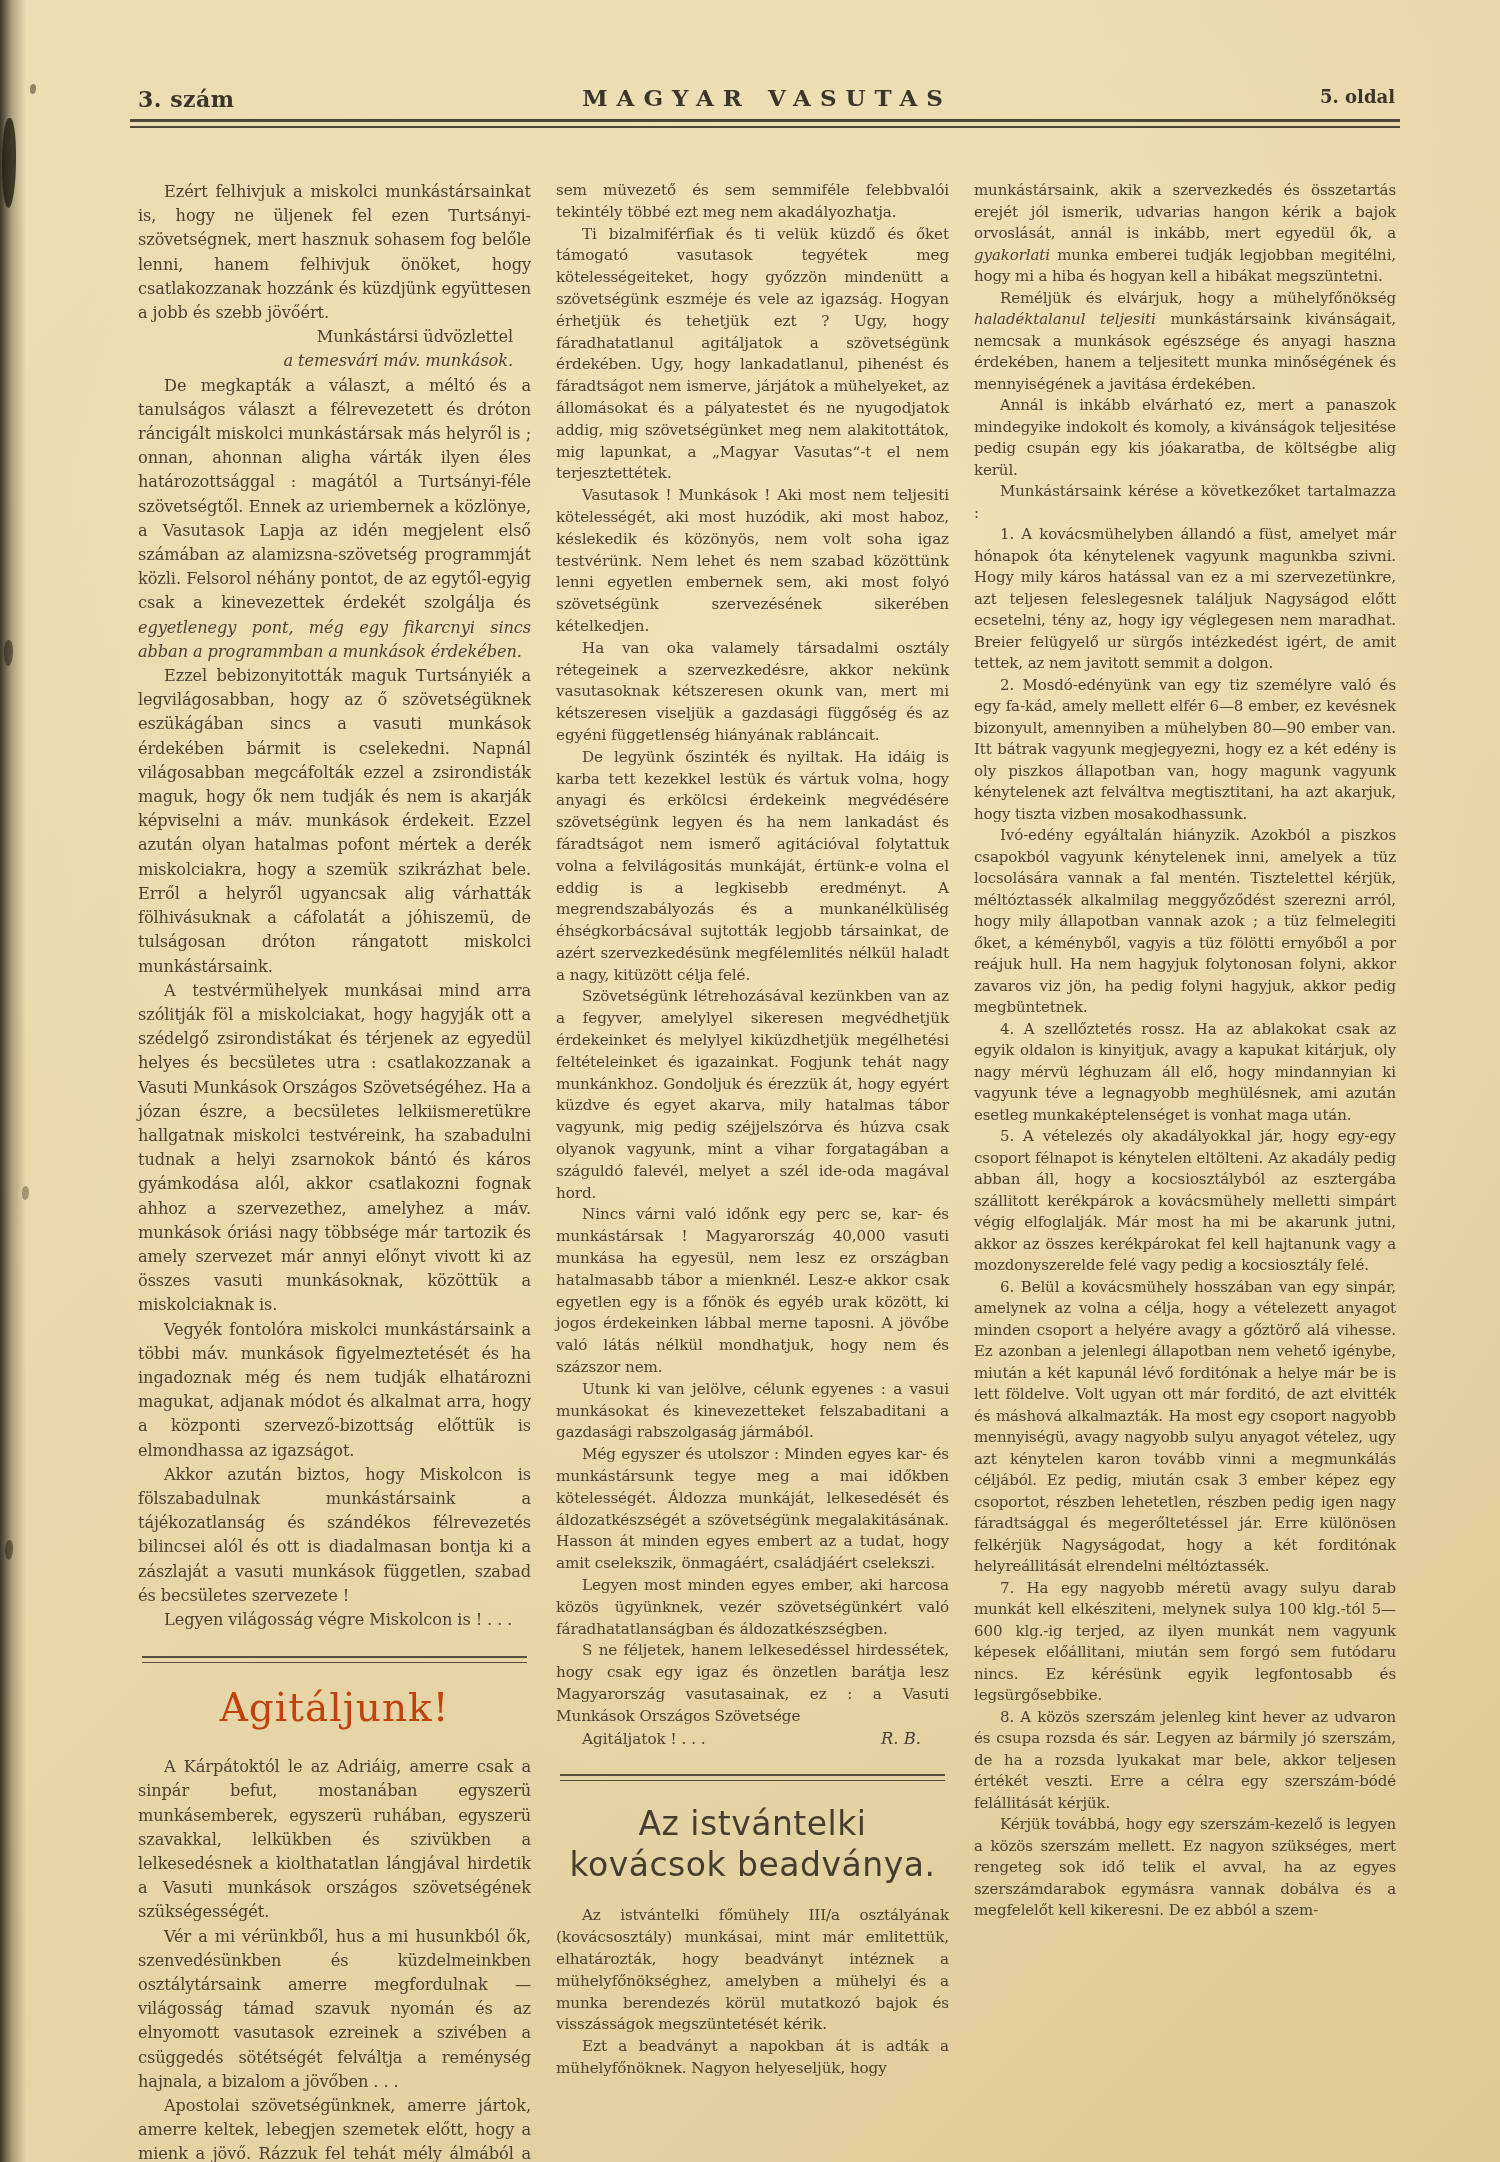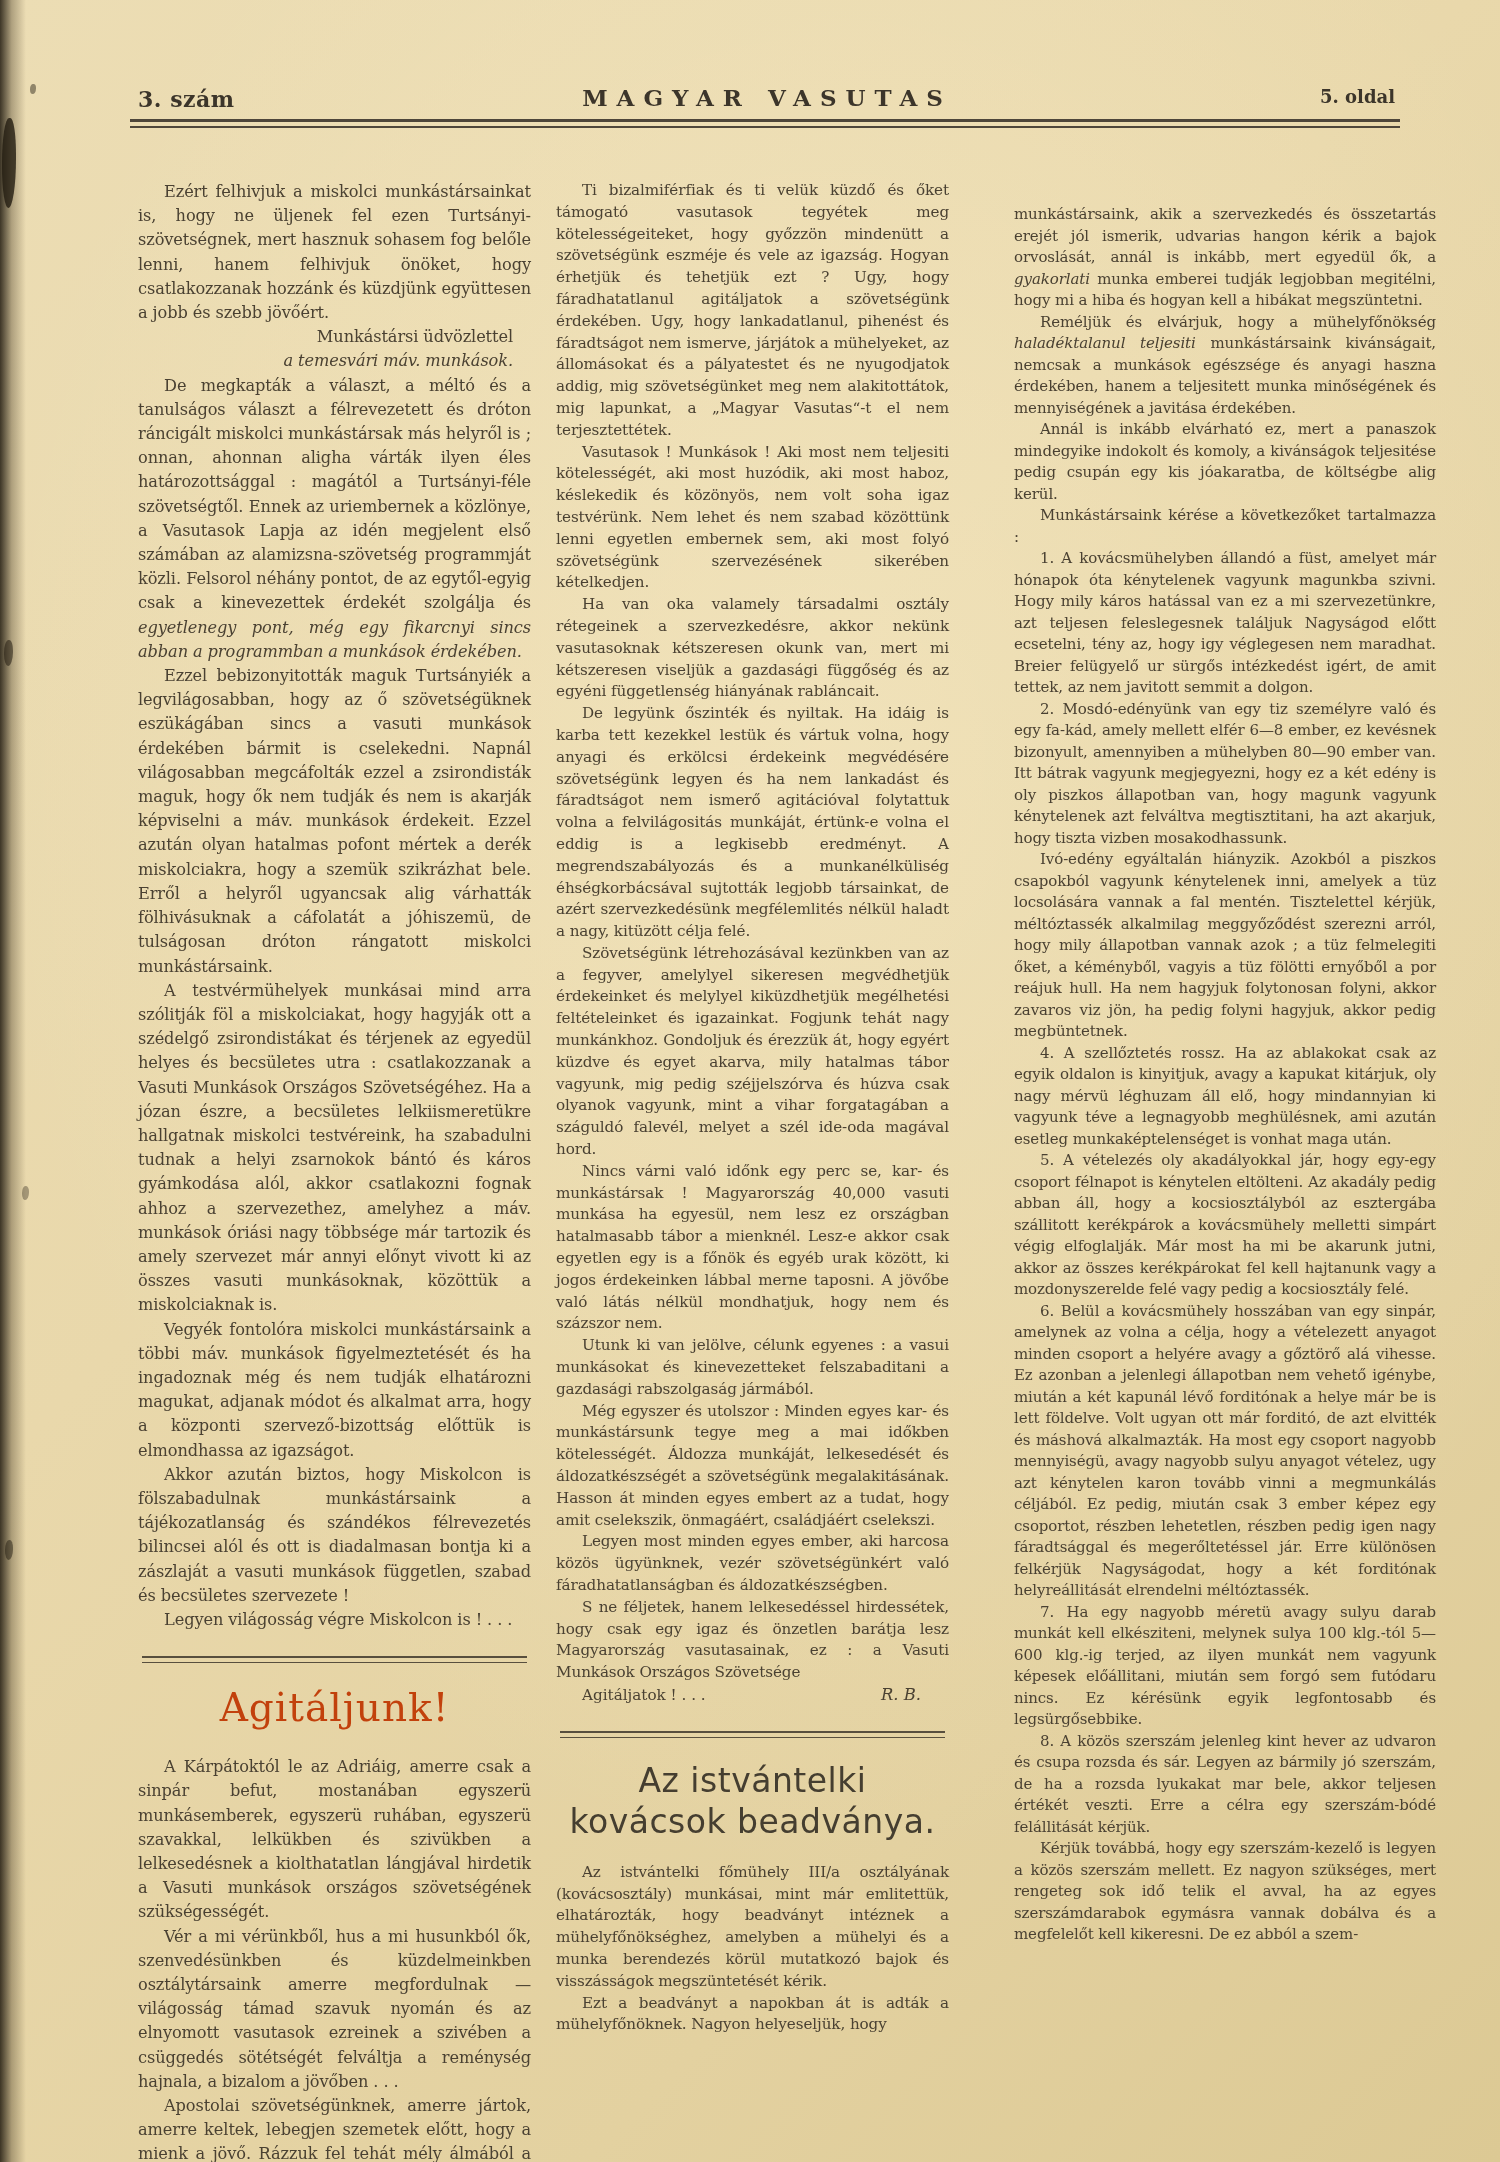--- a/index.html
+++ b/index.html
@@ -23,21 +23,21 @@
   .masthead-issue{position:absolute;left:138px;top:86px;font-size:22px;font-weight:700;letter-spacing:.5px;color:#3c352a;}
   .masthead-title{position:absolute;left:138px;width:1258px;top:84px;text-align:center;
     font-size:23px;font-weight:700;letter-spacing:9px;color:#3c352a;}
   .masthead-page{position:absolute;top:86px;left:1245px;width:150px;text-align:right;font-size:18px;font-weight:700;color:#3c352a;}
   .head-rule{position:absolute;left:130px;top:119px;width:1270px;height:4px;
     border-top:3px solid #4e463a;border-bottom:2px solid #4e463a;}
 
   .col{position:absolute;top:180px;text-align:justify;}
   .col-1{left:138px;width:393px;font-size:16.2px;line-height:24.2px;}
   .col-2{left:556px;width:393px;font-size:15.2px;line-height:21.8px;}
-  .col-3{left:1014px;width:422px;font-size:15px;line-height:21.5px;margin-top:24px;}
+  .col-3{left:974px;width:422px;font-size:15px;line-height:21.5px;}
 
   .para{margin:0;text-indent:26px;letter-spacing:-.1px;}
   .para.noindent{text-indent:0;}
   .para.right{text-align:right;text-indent:0;padding-right:18px;}
   .it{font-style:italic;}
   .bd{font-weight:400;}
   .sigrow{display:flex;justify-content:space-between;align-items:baseline;padding:0 28px 0 26px;}
   .sigrow .sig-right{font-style:italic;font-size:1.08em;}
 
   .rule{border-top:2px solid #584f3e;border-bottom:1.5px solid #584f3e;height:4px;
@@ -72,20 +72,21 @@
     <p class="para"><span>Vegyék fontolóra miskolci munkástársaink a többi máv. munkások figyelmeztetését és ha ingadoznak még és nem tudják elhatározni magukat, adjanak módot és alkalmat arra, hogy a központi szervező-bizottság előttük is elmondhassa az igazságot.</span></p>
     <p class="para"><span>Akkor azután biztos, hogy Miskolcon is fölszabadulnak munkástársaink a tájékozatlanság és szándékos félrevezetés bilincsei alól és ott is diadalmasan bontja ki a zászlaját a vasuti munkások független, szabad és becsületes szervezete !</span></p>
     <p class="para"><span>Legyen világosság végre Miskolcon is ! . . .</span></p>
     <div class="rule"></div>
     <div class="h1"><span>Agitáljunk!</span></div>
     <p class="para"><span>A Kárpátoktól le az Adriáig, amerre csak a sinpár befut, mostanában egyszerü munkásemberek, egyszerü ruhában, egyszerü szavakkal, lelkükben és szivükben a lelkesedésnek a kiolthatatlan lángjával hirdetik a Vasuti munkások országos szövetségének szükségességét.</span></p>
     <p class="para"><span>Vér a mi vérünkből, hus a mi husunkból ők, szenvedésünkben és küzdelmeinkben osztálytársaink amerre megfordulnak — világosság támad szavuk nyomán és az elnyomott vasutasok ezreinek a szivében a csüggedés sötétségét felváltja a reménység hajnala, a bizalom a jövőben . . .</span></p>
     <p class="para"><span>Apostolai szövetségünknek, amerre jártok, amerre keltek, lebegjen szemetek előtt, hogy a mienk a jövő. Rázzuk fel tehát mély álmából a nagy vasutas tábor tizezreit. Rázzuk fel a gonddal küzdő altisztet, a meg nem élni tudó szolgát és az elnyomott munkást. Rázzuk fel a vasutasok minden kategoriáját és hirdessük neki a céltudatos szervezkedésünknek megváltó tanait.</span></p>
   </div>
 <div class="col col-2">
+    <p class="para noindent"><span>sem müvezető és sem semmiféle felebbvalói tekintély többé ezt meg nem akadályozhatja.</span></p>
     <p class="para"><span>Ti bizalmiférfiak és ti velük küzdő és őket támogató vasutasok tegyétek meg kötelességeiteket, hogy győzzön mindenütt a szövetségünk eszméje és vele az igazság. Hogyan érhetjük és tehetjük ezt ? Ugy, hogy fáradhatatlanul agitáljatok a szövetségünk érdekében. Ugy, hogy lankadatlanul, pihenést és fáradtságot nem ismerve, járjátok a mühelyeket, az állomásokat és a pályatestet és ne nyugodjatok addig, mig szövetségünket meg nem alakitottátok, mig lapunkat, a „Magyar Vasutas“-t el nem terjesztettétek.</span></p>
     <p class="para"><span>Vasutasok ! Munkások ! Aki most nem teljesiti kötelességét, aki most huzódik, aki most haboz, késlekedik és közönyös, nem volt soha igaz testvérünk. Nem lehet és nem szabad közöttünk lenni egyetlen embernek sem, aki most folyó szövetségünk szervezésének sikerében kételkedjen.</span></p>
     <p class="para"><span>Ha van oka valamely társadalmi osztály rétegeinek a szervezkedésre, akkor nekünk vasutasoknak kétszeresen okunk van, mert mi kétszeresen viseljük a gazdasági függőség és az egyéni függetlenség hiányának rabláncait.</span></p>
     <p class="para"><span>De legyünk őszinték és nyiltak. Ha idáig is karba tett kezekkel lestük és vártuk volna, hogy anyagi és erkölcsi érdekeink megvédésére szövetségünk legyen és ha nem lankadást és fáradtságot nem ismerő agitációval folytattuk volna a felvilágositás munkáját, értünk-e volna el eddig is a legkisebb eredményt. A megrendszabályozás és a munkanélküliség éhségkorbácsával sujtották legjobb társainkat, de azért szervezkedésünk megfélemlités nélkül haladt a nagy, kitüzött célja felé.</span></p>
     <p class="para"><span>Szövetségünk létrehozásával kezünkben van az a fegyver, amelylyel sikeresen megvédhetjük érdekeinket és melylyel kiküzdhetjük megélhetési feltételeinket és igazainkat. Fogjunk tehát nagy munkánkhoz. Gondoljuk és érezzük át, hogy egyért küzdve és egyet akarva, mily hatalmas tábor vagyunk, mig pedig széjjelszórva és húzva csak olyanok vagyunk, mint a vihar forgatagában a száguldó falevél, melyet a szél ide-oda magával hord.</span></p>
     <p class="para"><span>Nincs várni való időnk egy perc se, kar- és munkástársak ! Magyarország 40,000 vasuti munkása ha egyesül, nem lesz ez országban hatalmasabb tábor a mienknél. Lesz-e akkor csak egyetlen egy is a főnök és egyéb urak között, ki jogos érdekeinken lábbal merne taposni. A jövőbe való látás nélkül mondhatjuk, hogy nem és százszor nem.</span></p>
     <p class="para"><span>Utunk ki van jelölve, célunk egyenes : a vasui munkásokat és kinevezetteket felszabaditani a gazdasági rabszolgaság jármából.</span></p>
     <p class="para"><span>Még egyszer és utolszor : Minden egyes kar- és munkástársunk tegye meg a mai időkben kötelességét. Áldozza munkáját, lelkesedését és áldozatkészségét a szövetségünk megalakitásának. Hasson át minden egyes embert az a tudat, hogy amit cselekszik, önmagáért, családjáért cselekszi.</span></p>
     <p class="para"><span>Legyen most minden egyes ember, aki harcosa közös ügyünknek, vezér szövetségünkért való fáradhatatlanságban és áldozatkészségben.</span></p>
     <p class="para"><span>S ne féljetek, hanem lelkesedéssel hirdessétek, hogy csak egy igaz és önzetlen barátja lesz Magyarország vasutasainak, ez : a Vasuti Munkások Országos Szövetsége</span></p>

